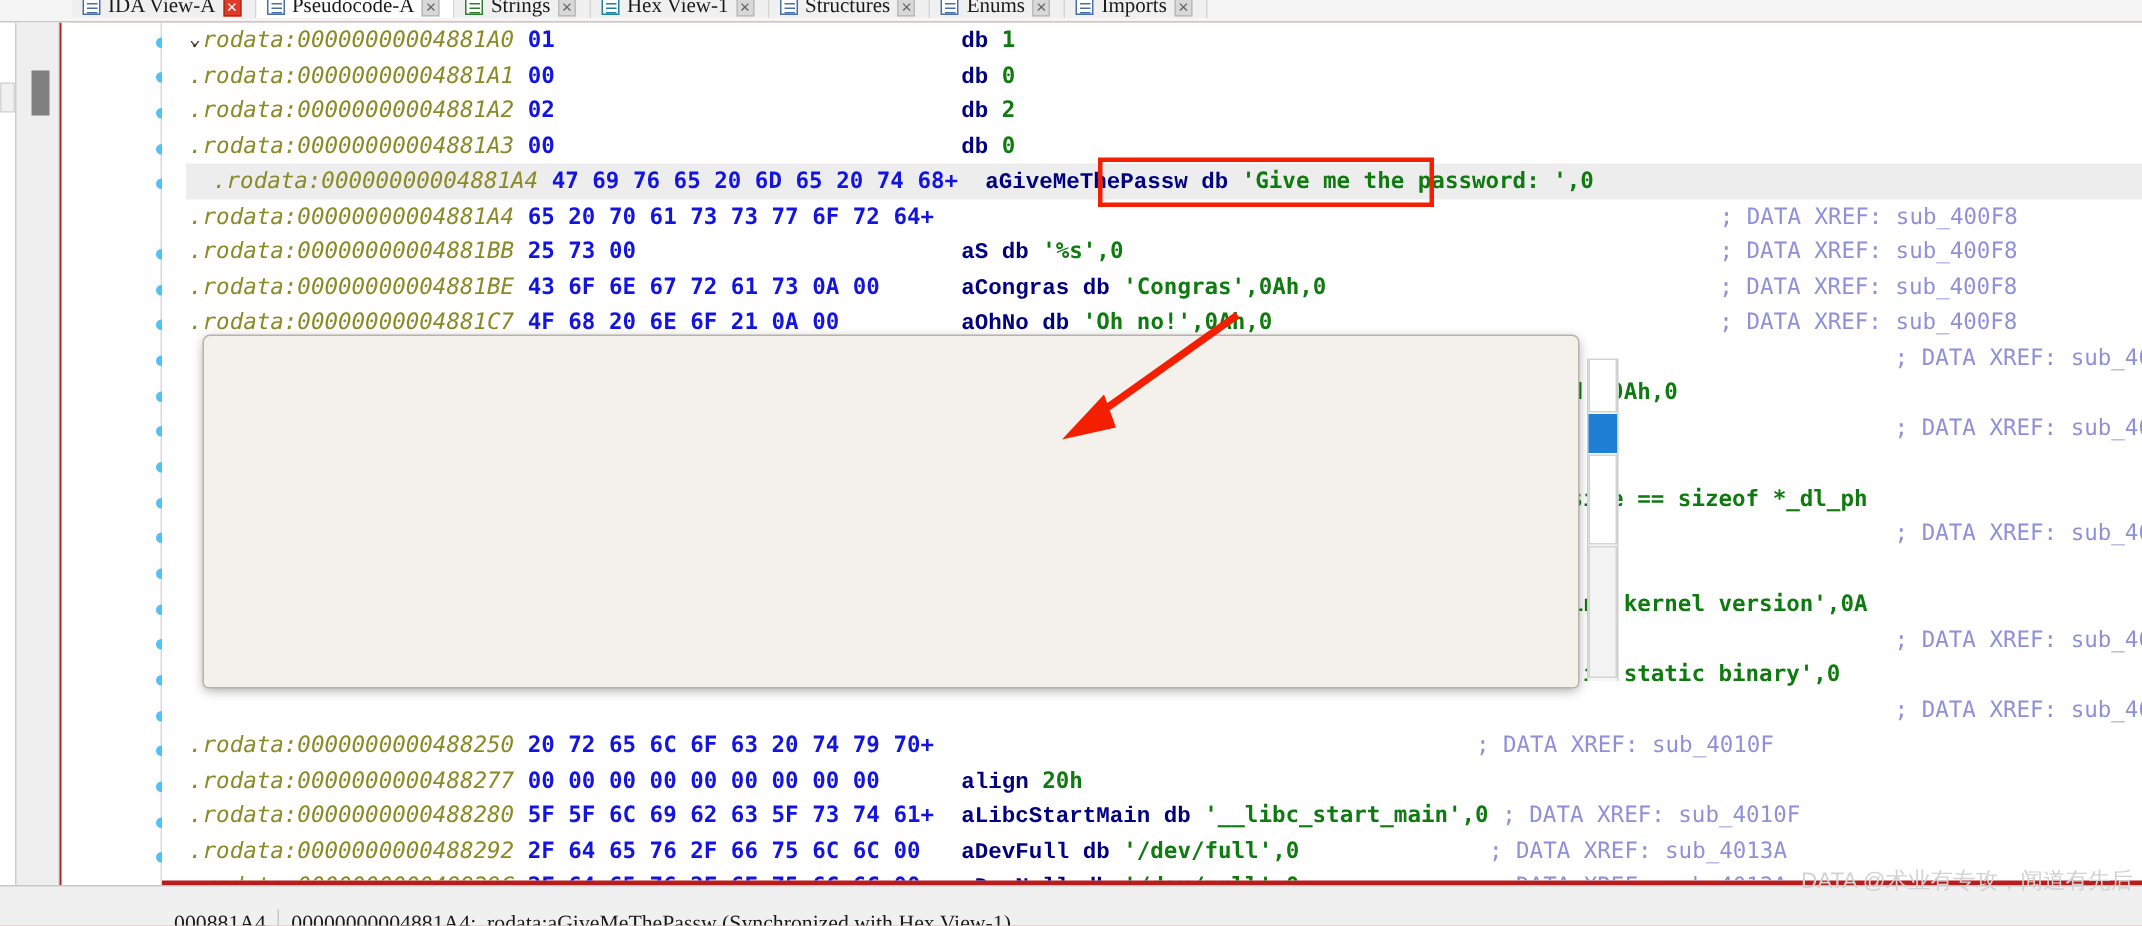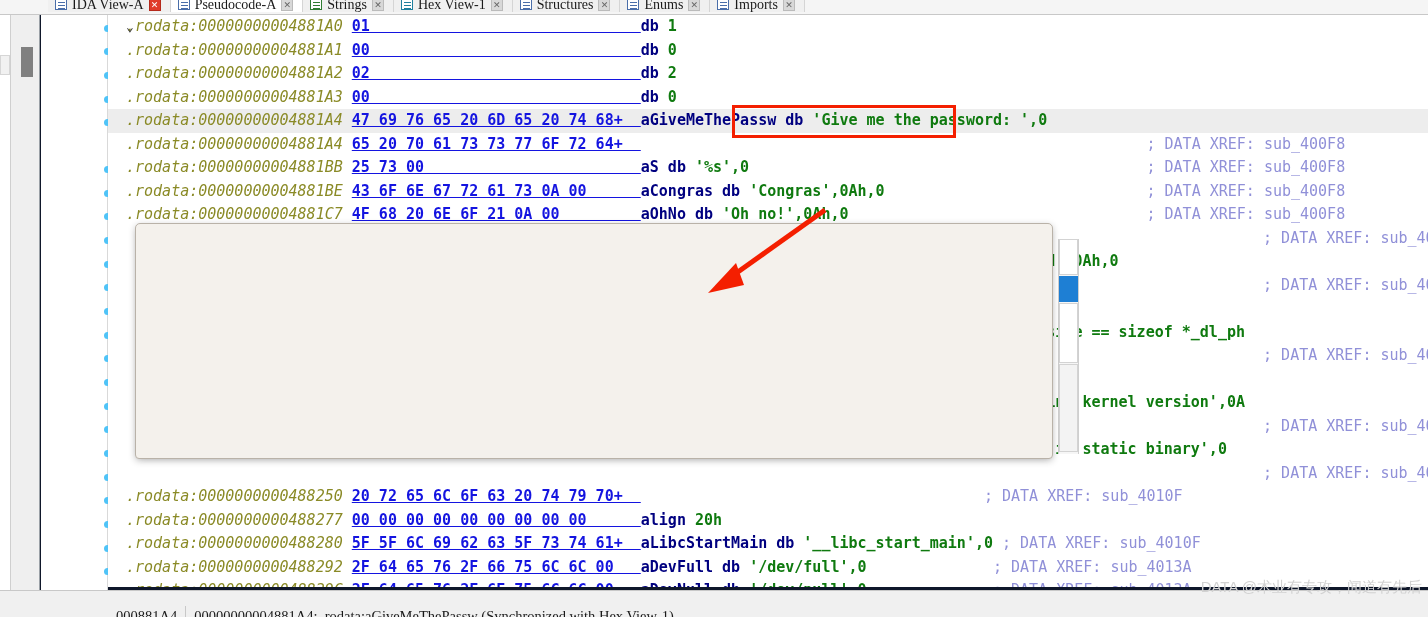--- a/index.html
+++ b/index.html
@@ -6,21 +6,21 @@
   html, body {
     margin: 0; padding: 0;
     width: 1428px; height: 617px;
     overflow: hidden;
     background: #ffffff;
     font-family: "Liberation Sans", sans-serif;
   }
   #app {
     position: relative;
     width: 1428px; height: 617px;
-    background: #0f172a;
+    background: #b91c1c;
   }
 
   
   .tabbar {
     position: absolute; left: 0; top: 0; width: 1428px; height: 15px;
     background: #f5f5f5;
     border-bottom: 1px solid #c8c8c8;
     display: flex; align-items: flex-end;
     overflow: hidden;
   }
@@ -109,28 +109,28 @@
     font-family: "DejaVu Sans Mono", "Liberation Mono", monospace;
     font-size: 15px;
     line-height: 23.5px;
     white-space: pre;
   }
   .drow {
     position: relative;
     height: 23.5px;
     padding-left: 18px;
   }
-  .drow.sel { background: #ededed; }
+  .drow.sel { background: #ededed; margin-left: 16px; }
   .chev {
     position: absolute; left: 18px; top: 0px;
     color: #333; font-size: 13px;
   }
   .seg { color: #8a8a26; font-style: italic; }
-  .hx  { color: #1414e0; font-weight: bold; text-decoration: underline; }
-  .nm  { color: #000080; font-weight: bold; }
+  .hx  { color: #1414e0; font-weight: bold; }
+  .nm  { color: #000080; font-weight: bold; font-family: Liberation Mono, monospace; }
   .str { color: #0f7a0f; font-weight: bold; }
   .cmt { color: #9090d8; }
 
   
   .statusbar {
     position: absolute; left: 108px; top: 590px; width: 1320px; height: 27px;
     background: #f0f0f0;
     border-top: 1px solid #c8c8c8;
     font-family: "Liberation Serif", serif;
     font-size: 14.5px;

